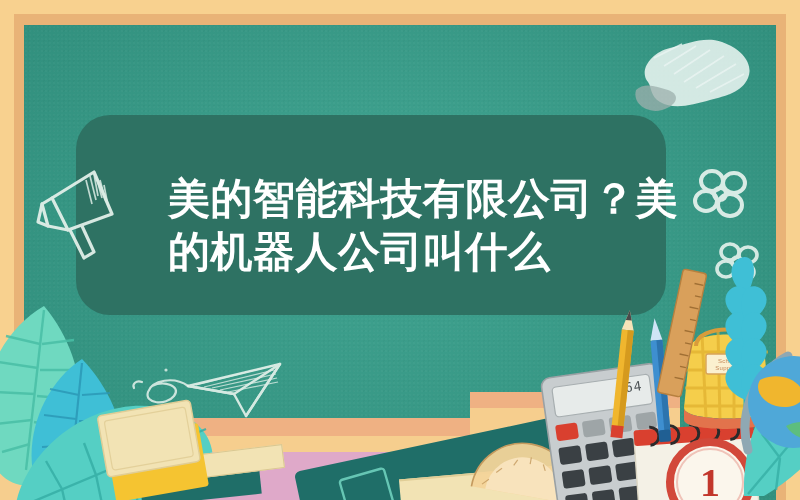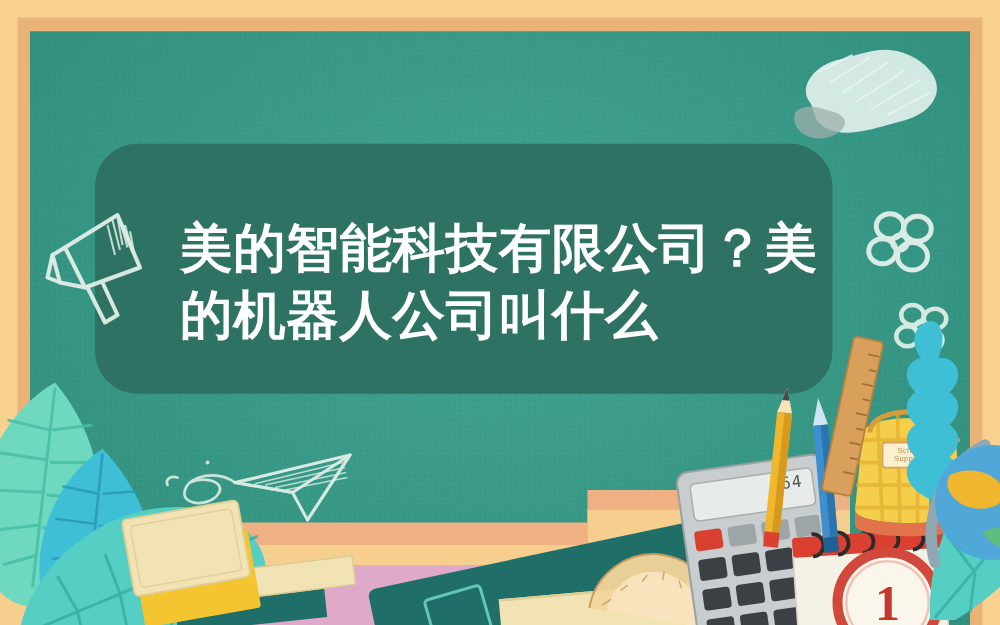--- a/index.html
+++ b/index.html
@@ -61,21 +61,21 @@
     top: 115px;
     width: 590px;
     height: 200px;
     background: #2E7263;
     border-radius: 34px;
   }
 
   
   .headline {
     position: absolute;
-    left: 144px;
+    left: 168px;
     top: 173px;
     width: 510px;
     color: #ffffff;
     font-size: 42px;
     font-weight: bold;
     line-height: 1.26;
     letter-spacing: .5px;
     white-space: pre-wrap;
   }
 

